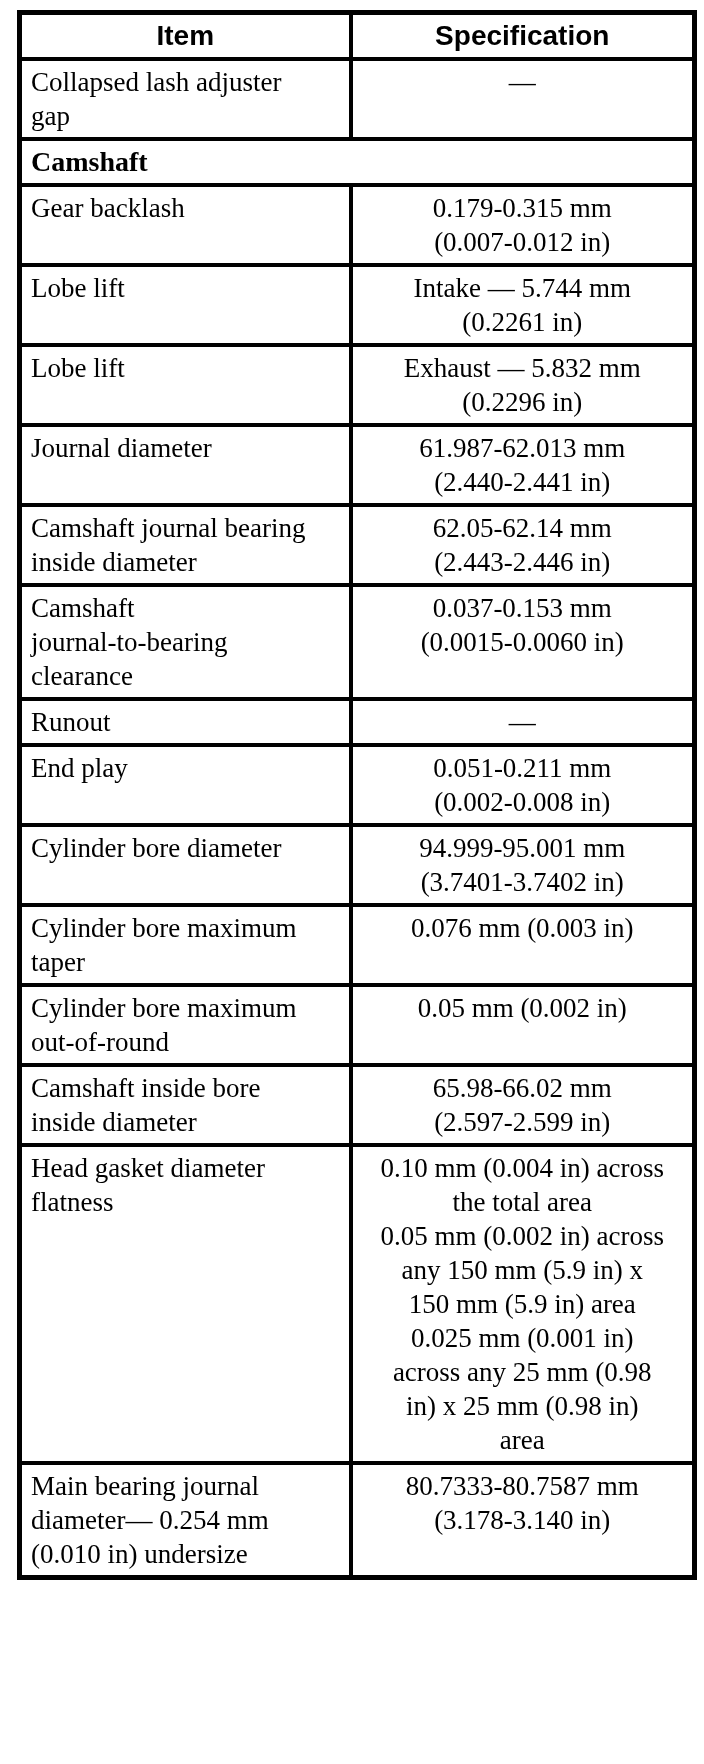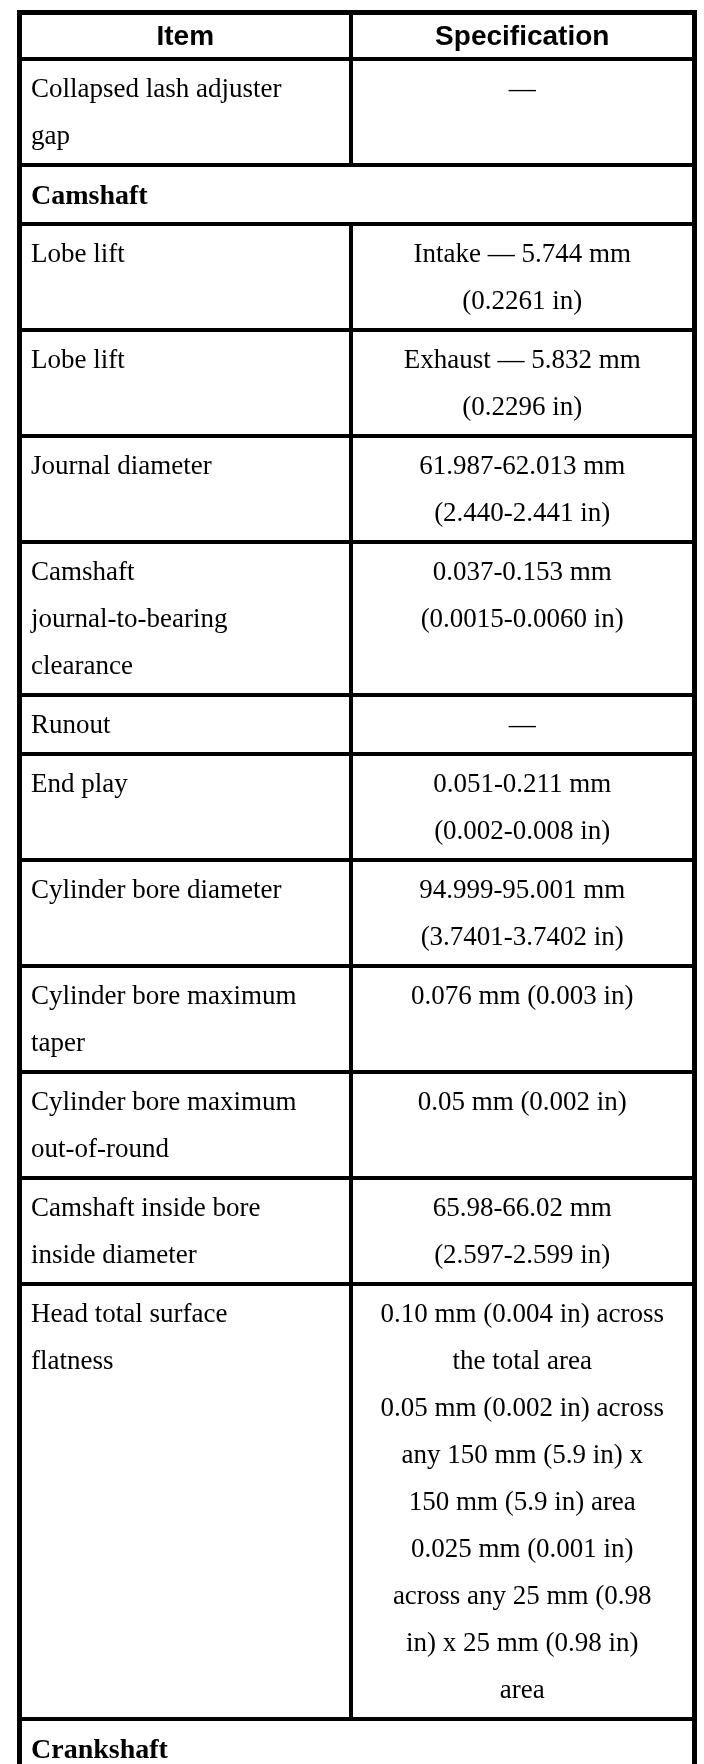--- a/index.html
+++ b/index.html
@@ -35,21 +35,21 @@
     font-weight: bold;
     font-size: 28px;
     line-height: 34px;
     text-align: center;
     padding: 4px 4px;
     vertical-align: middle;
     margin-top: 13px;
   }
   .spec-table td {
     font-size: 27px;
-    line-height: 47px;
+    line-height: 34px;
     vertical-align: top;
     padding: 4px 9px;
     white-space: pre-line;
   }
   td.item-cell {
     text-align: left;
   }
   td.spec-cell {
     text-align: center;
   }
@@ -77,33 +77,44 @@
   <tbody>
     <tr>
       <td class="item-cell">Collapsed lash adjuster
 gap</td>
       <td class="spec-cell">—</td>
     </tr>
     <tr>
       <td class="section-cell" colspan="2">Camshaft</td>
     </tr>
     <tr>
+      <td class="item-cell">Gear backlash</td>
+      <td class="spec-cell">0.179-0.315 mm
+(0.007-0.012 in)</td>
+    </tr>
+    <tr>
       <td class="item-cell">Lobe lift</td>
       <td class="spec-cell">Intake — 5.744 mm
 (0.2261 in)</td>
     </tr>
     <tr>
       <td class="item-cell">Lobe lift</td>
       <td class="spec-cell">Exhaust — 5.832 mm
 (0.2296 in)</td>
     </tr>
     <tr>
       <td class="item-cell">Journal diameter</td>
       <td class="spec-cell">61.987-62.013 mm
 (2.440-2.441 in)</td>
+    </tr>
+    <tr>
+      <td class="item-cell">Camshaft journal bearing
+inside diameter</td>
+      <td class="spec-cell">62.05-62.14 mm
+(2.443-2.446 in)</td>
     </tr>
     <tr>
       <td class="item-cell">Camshaft
 journal-to-bearing
 clearance</td>
       <td class="spec-cell">0.037-0.153 mm
 (0.0015-0.0060 in)</td>
     </tr>
     <tr>
       <td class="item-cell">Runout</td>
@@ -129,36 +140,33 @@
 out-of-round</td>
       <td class="spec-cell">0.05 mm (0.002 in)</td>
     </tr>
     <tr>
       <td class="item-cell">Camshaft inside bore
 inside diameter</td>
       <td class="spec-cell">65.98-66.02 mm
 (2.597-2.599 in)</td>
     </tr>
     <tr>
-      <td class="item-cell">Head total surface
+      <td class="item-cell">Head gasket diameter
 flatness</td>
       <td class="spec-cell">0.10 mm (0.004 in) across
 the total area
 0.05 mm (0.002 in) across
 any 150 mm (5.9 in) x
 150 mm (5.9 in) area
 0.025 mm (0.001 in)
 across any 25 mm (0.98
 in) x 25 mm (0.98 in)
 area</td>
     </tr>
     <tr>
-      <td class="section-cell" colspan="2">Crankshaft</td>
-    </tr>
-    <tr>
       <td class="item-cell">Main bearing journal
 diameter— 0.254 mm
 (0.010 in) undersize</td>
       <td class="spec-cell">80.7333-80.7587 mm
 (3.178-3.140 in)</td>
     </tr>
   </tbody>
 </table>
 
 </body></html>

